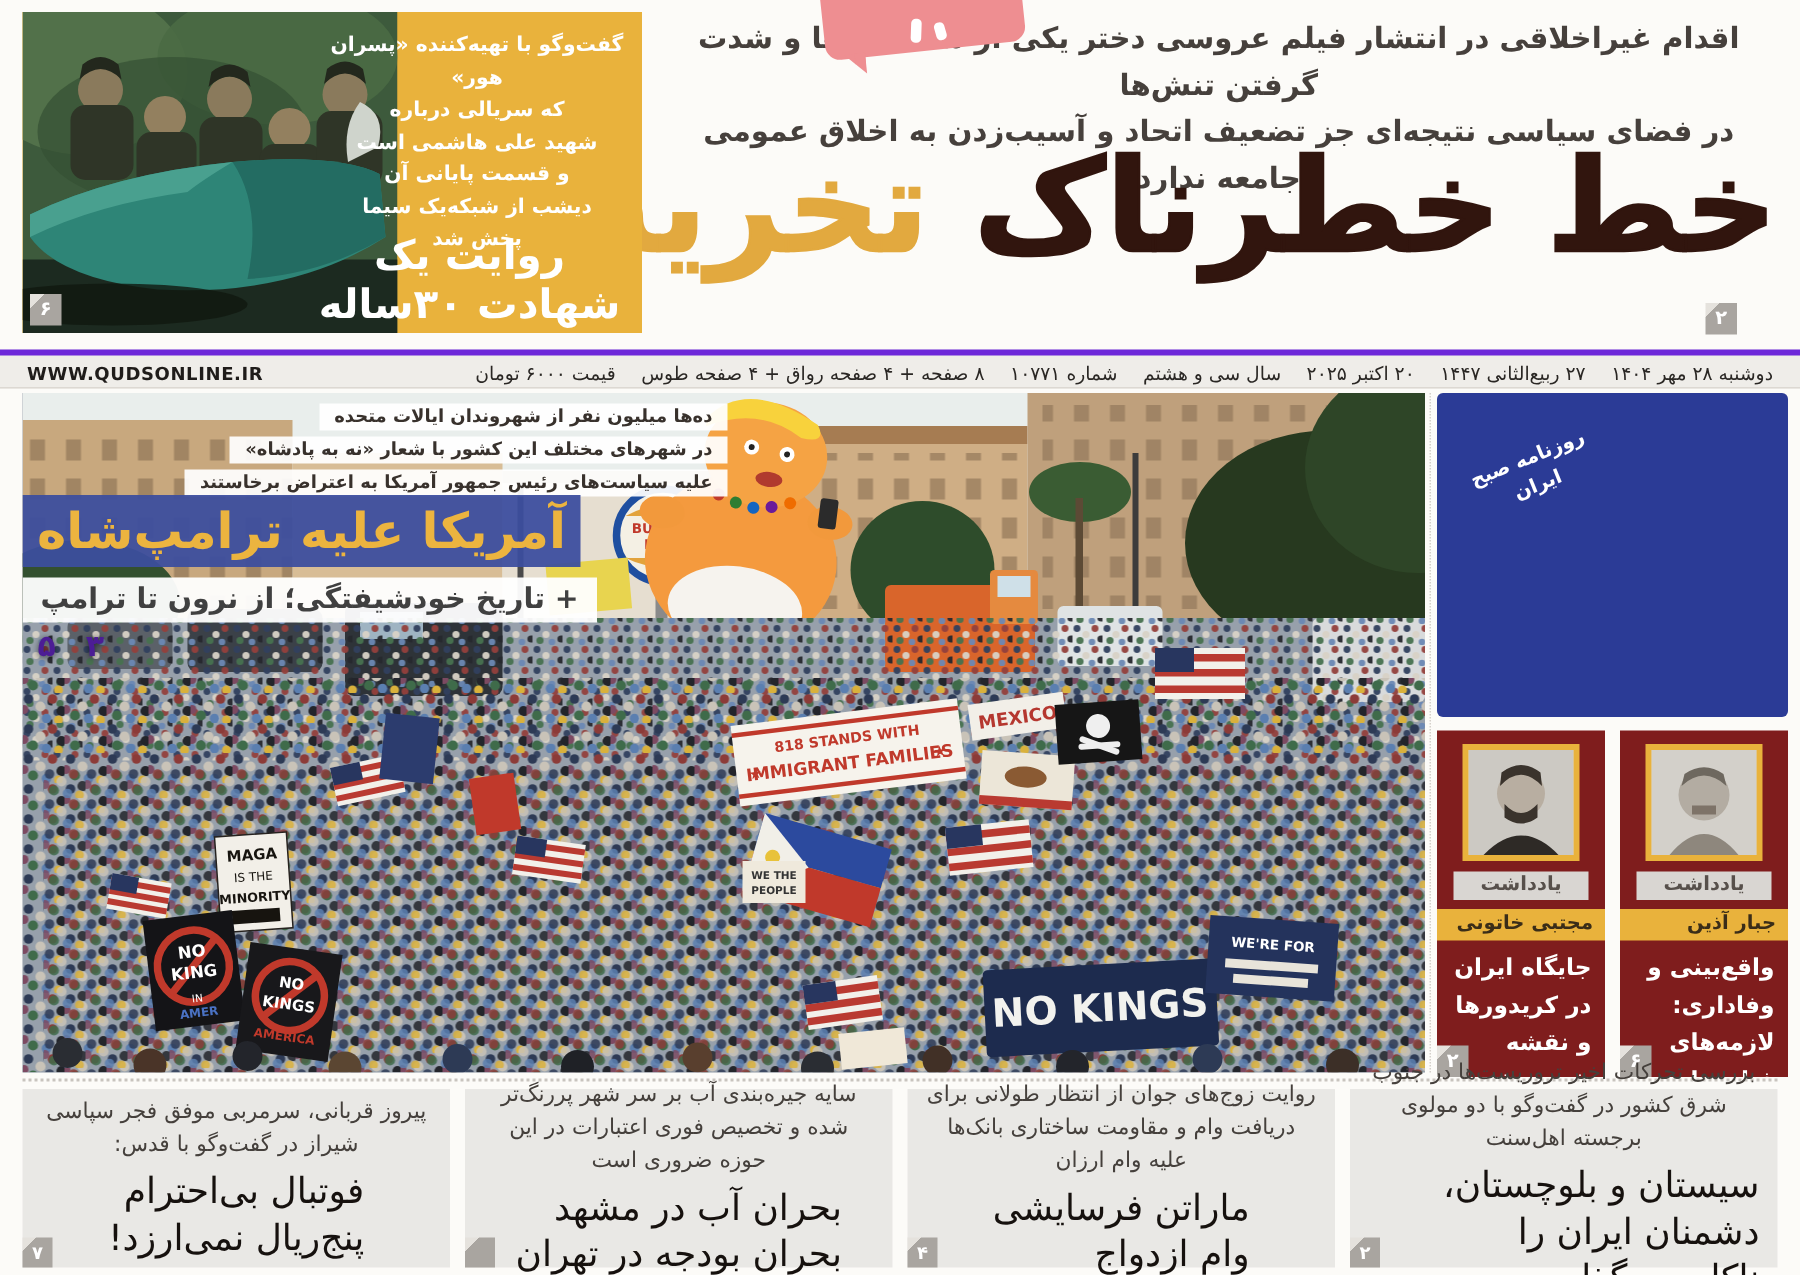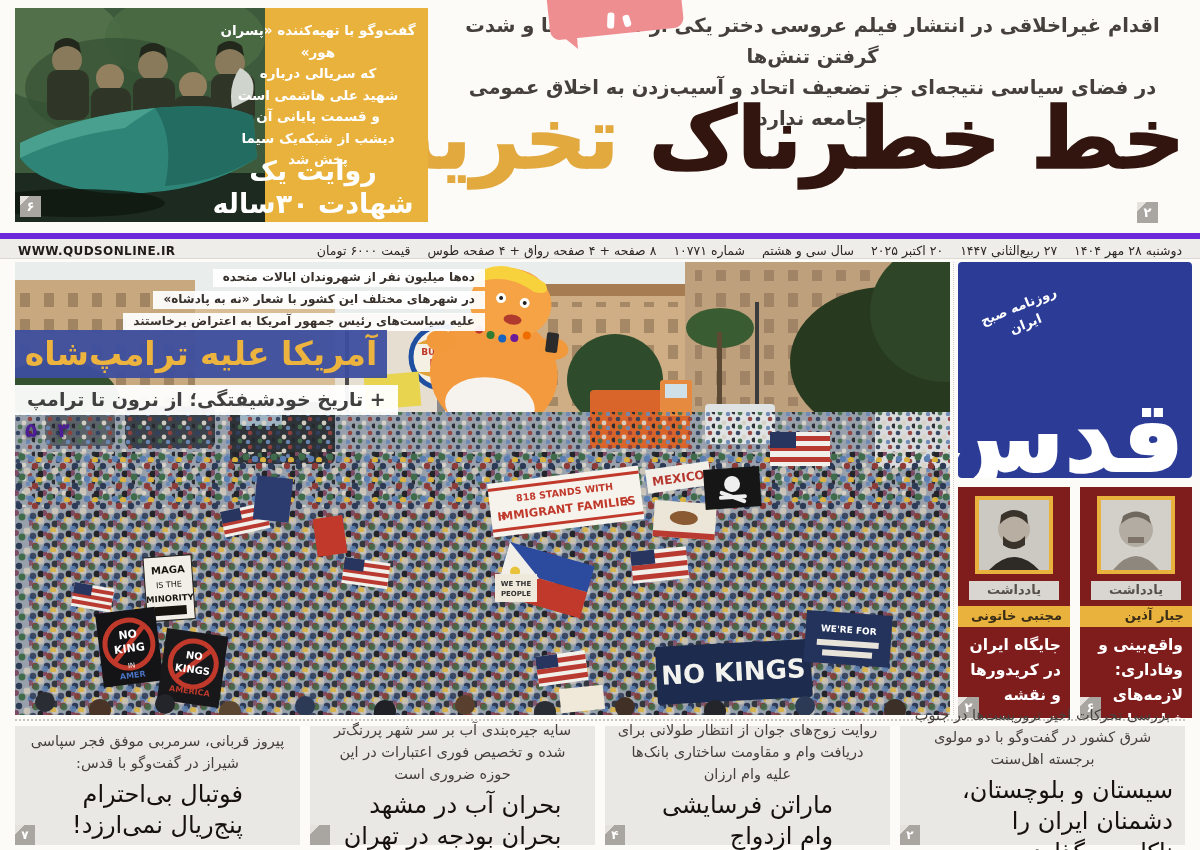--- a/index.html
+++ b/index.html
@@ -33,21 +33,21 @@
   .hoor { position:absolute; left:15px; top:8px; width:413px; height:214px; background:#e9b23c; overflow:hidden; }
   .hoor svg { position:absolute; left:0; top:0; }
   .hoor-kicker { position:absolute; right:10px; top:12px; width:200px; direction:rtl; text-align:center;
     color:#fff; font-size:13.5px; font-weight:bold; line-height:21.5px; }
   .hoor-title { position:absolute; right:10px; top:146px; width:210px; direction:rtl; text-align:center;
     color:#fff; font-size:27px; font-weight:bold; line-height:33px; }
   .hoor .pgicon { position:absolute; left:5px; bottom:5px; }
 
   
   .dateline { position:absolute; left:0; top:233px; width:1200px; height:26px; background:#efede9;
-    border-top:6px solid #6d28d9; border-bottom:1px solid #dcd8d2; }
+    border-top:4px solid #6d28d9; border-bottom:1px solid #dcd8d2; }
   .dateline .site { position:absolute; left:18px; top:5px; font-size:12px; font-weight:bold;
     color:#1f1c1a; letter-spacing:.4px; }
   .dateline .meta { position:absolute; right:18px; top:4px; direction:rtl; font-size:12.5px; color:#2a2724; }
   .dateline .meta span { margin-left:13px; }
 
   
   .photo { position:absolute; left:15px; top:262px; width:935px; height:453px; overflow:hidden; background:#9aa3ad; }
   .photo-captions { position:absolute; left:0; top:4px; width:470px; direction:rtl; text-align:right; }
   .photo-captions .cl { display:inline-block; background:rgba(255,255,255,.93); color:#38312c;
     font-size:12px; font-weight:bold; padding:1px 10px 3px; margin-bottom:1px; }
@@ -413,21 +413,20 @@
     </div>
     <div class="photo-banner">آمریکا علیه ترامپ‌شاه</div>
     <div class="photo-sub">+ تاریخ خودشیفتگی؛ از نرون تا ترامپ</div>
     <div class="photo-pagerefs">
       <span>۵</span>
       <span>۳</span>
     </div>
   </div>
 
   <div class="logo">
-    <div class="big">قدس</div>
     <div class="tag">روزنامه صبح ایران</div>
   </div>
 
   <div class="col c0">
     <div class="frame">
       <div class="inner">
         <svg width="70" height="70" viewBox="0 0 70 70">
           <rect width="70" height="70" fill="#d3d0ca"></rect>
           <circle cx="35" cy="30" r="17" fill="#b3aca2"></circle>
           <path d="M20,24 q15,-14 30,0 l-2,-8 q-13,-9 -26,0 z" fill="#6e685f"></path>

